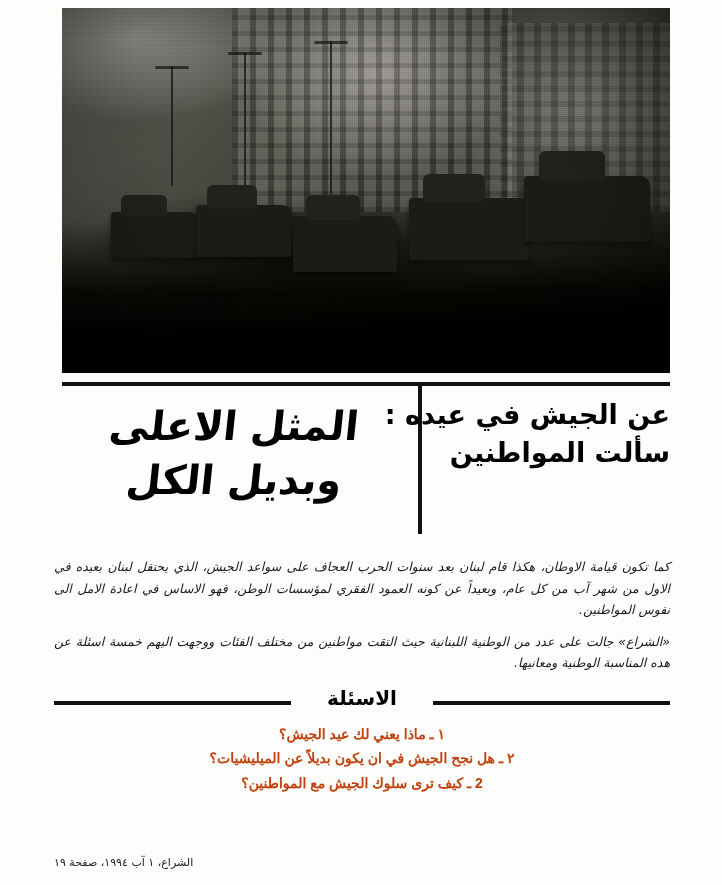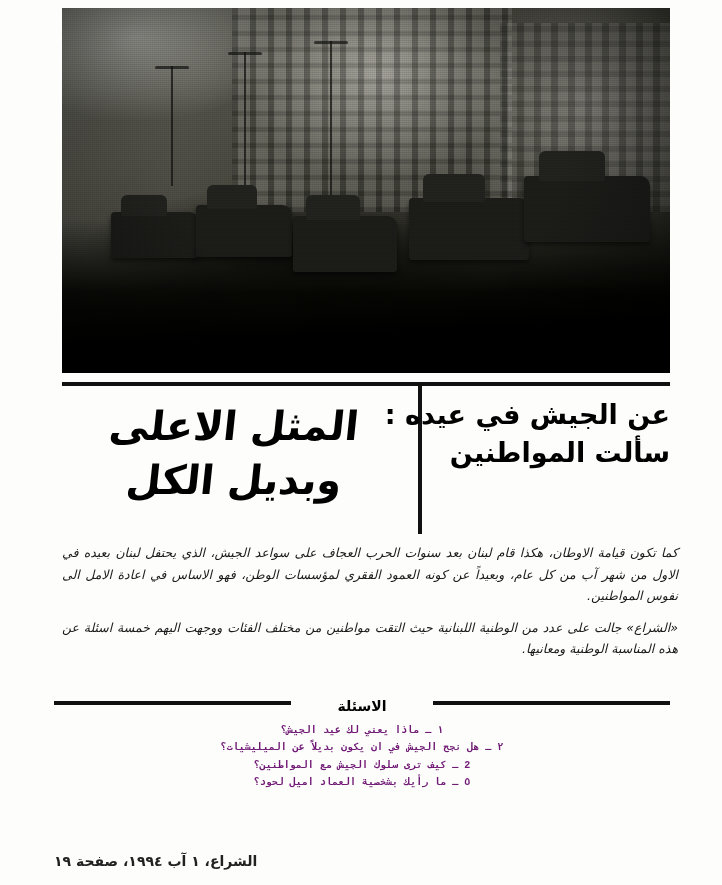--- a/index.html
+++ b/index.html
@@ -174,25 +174,24 @@
     letter-spacing: -1px;
     color: #000;
     transform: skewX(-6deg);
     white-space: nowrap;
   }
 
   
   .body-copy {
     position: absolute;
     left: 54px;
-    top: 542px;
+    top: 556px;
     width: 616px;
     direction: rtl;
     text-align: justify;
-    margin-left: 8px;
   }
   .body-copy p {
     margin: 0 0 10px 0;
     font-family: "DejaVu Sans", sans-serif;
     font-size: 12.5px;
     line-height: 1.72;
     color: #1a1a1a;
     font-style: italic;
   }
   .body-copy p.indented {
@@ -223,58 +222,57 @@
     height: 4px;
     background: #111;
   }
   .qh-title {
     position: absolute;
     left: 0; right: 0;
     top: -4px;
     text-align: center;
     font-family: "DejaVu Sans", sans-serif;
     font-weight: 700;
-    font-size: 14px;
+    font-size: 20px;
     color: #000;
     direction: rtl;
     background: #fdfdfc;
     padding: 0 6px;
     width: 130px;
-    margin: 12px auto;
+    margin: 0 auto;
   }
 
   .questions-list {
     position: absolute;
     left: 54px;
     top: 722px;
     width: 616px;
     direction: rtl;
     text-align: center;
   }
   .questions-list .q {
-    font-family: Liberation Mono, monospace;
+    font-family: Liberation Sans, sans-serif;
     font-weight: 700;
-    font-size: 10px;
+    font-size: 14px;
     line-height: 1.74;
-    color: #701a75;
+    color: #c2410c;
     white-space: nowrap;
   }
 
   
   .footer {
     position: absolute;
     left: 54px;
     top: 852px;
     direction: rtl;
   }
   .footer .caption {
     font-family: "DejaVu Sans", sans-serif;
-    font-size: 14px;
+    font-size: 11px;
     color: #222;
-    font-weight: bold;
   }
 </style>
 </head>
 <body>
 
 <div class="page">
 
   <div class="photo-wrap">
     <div class="photo"></div>
     <div class="facade"></div>
@@ -317,20 +315,19 @@
   <div class="questions-head">
     <div class="qh-rule-right"></div>
     <div class="qh-rule-left"></div>
     <div class="qh-title">الاسئلة</div>
   </div>
 
   <div class="questions-list">
     <div class="q">١ ـ ماذا يعني لك عيد الجيش؟</div>
     <div class="q">٢ ـ هل نجح الجيش في ان يكون بديلاً عن الميليشيات؟</div>
     <div class="q">2 ـ كيف ترى سلوك الجيش مع المواطنين؟</div>
-    <div class="q">٥ ـ ما رأيك بشخصية العماد اميل لحود؟</div>
   </div>
 
   <div class="footer">
     <span class="caption">الشراع، ١ آب ١٩٩٤، صفحة ١٩</span>
   </div>
 
 </div>
 
 </body></html>

